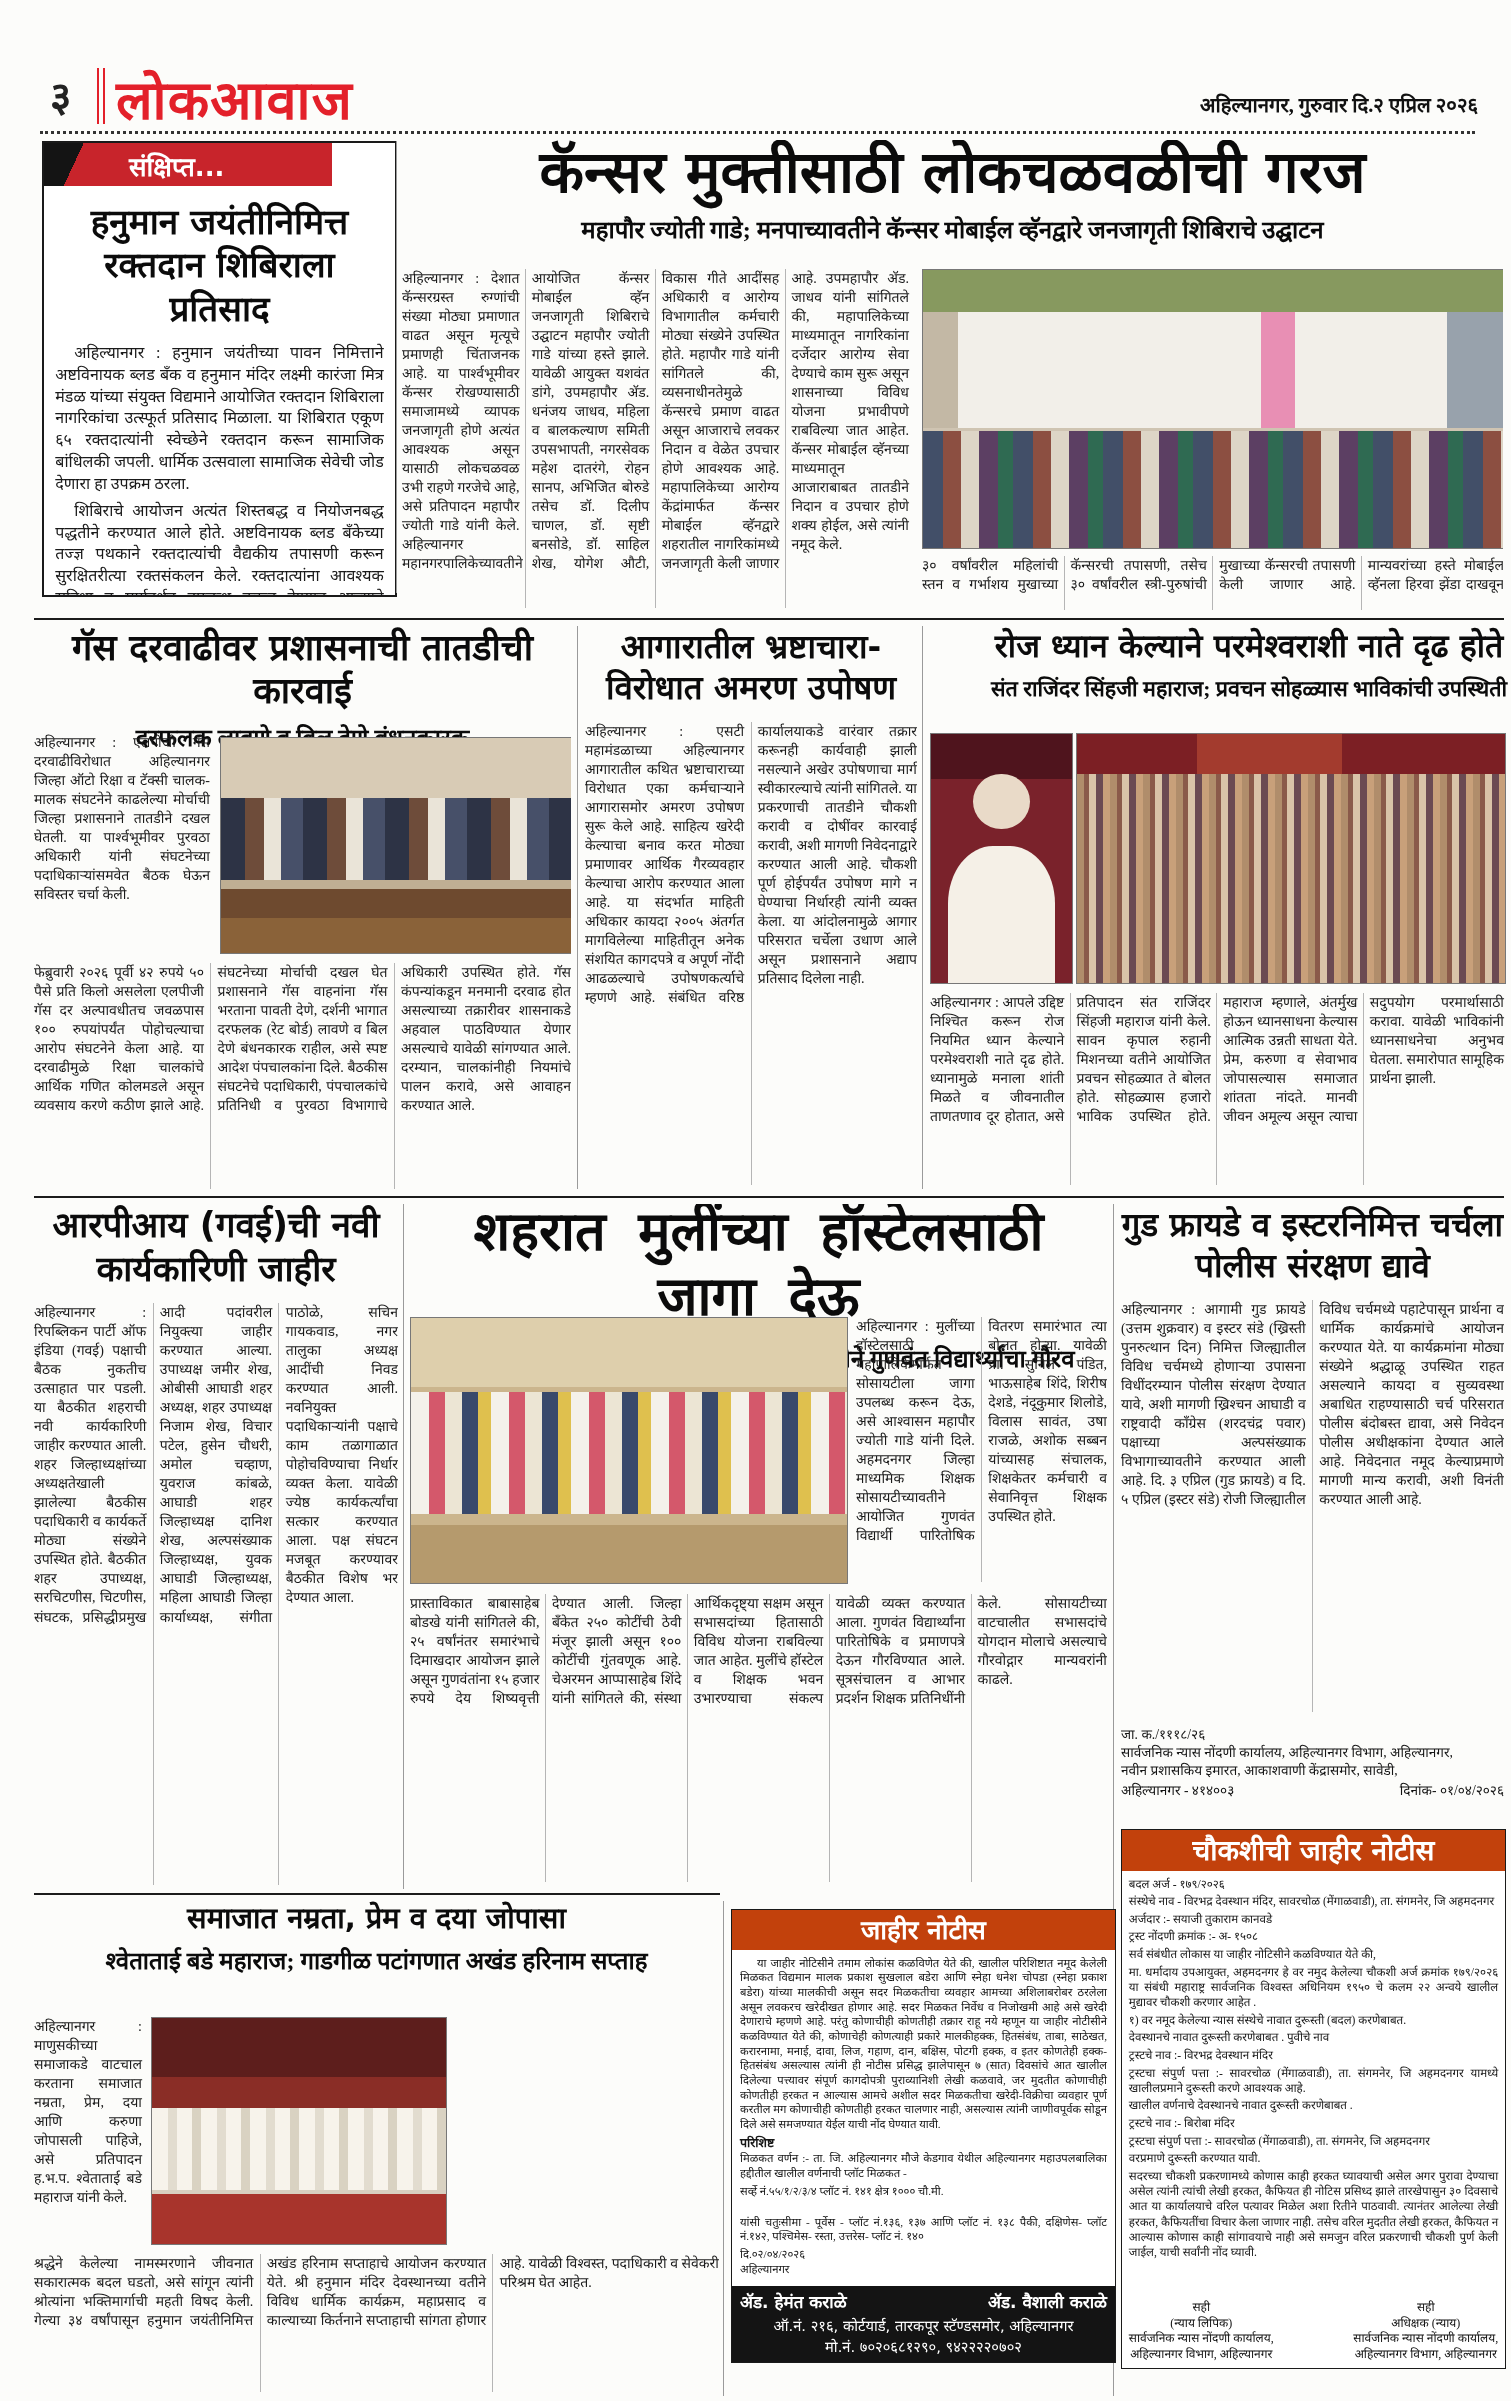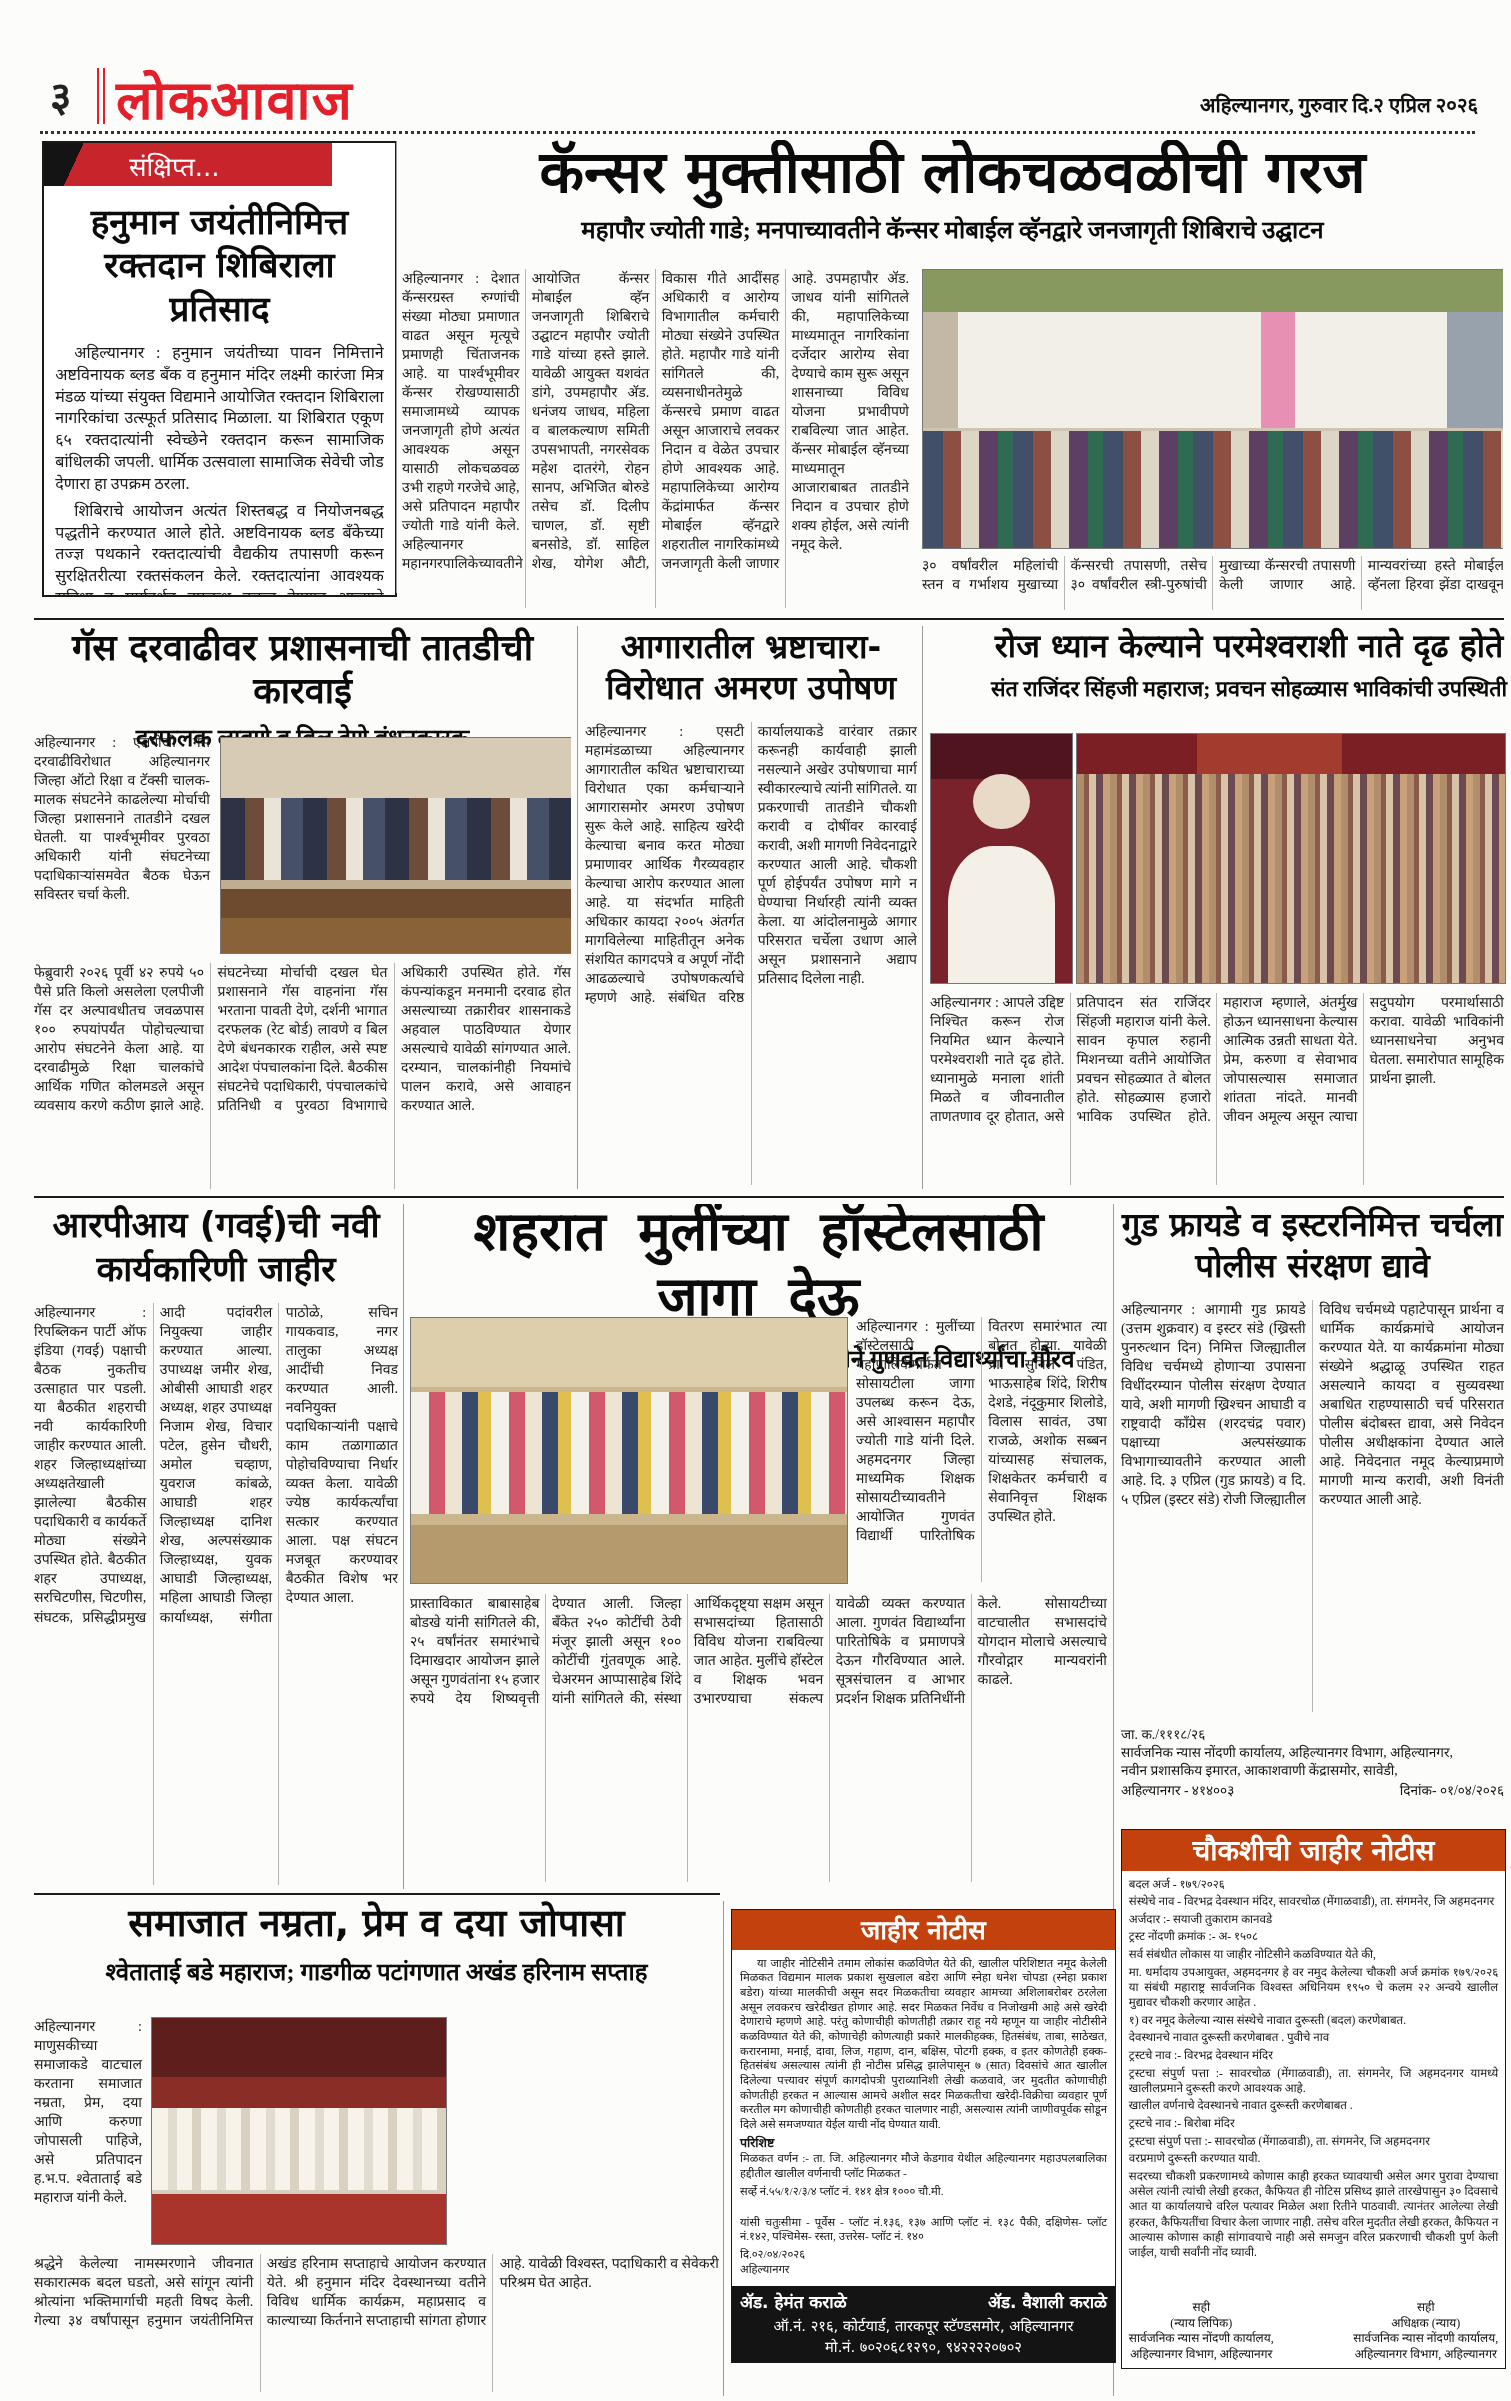--- a/index.html
+++ b/index.html
@@ -40,21 +40,21 @@
   .photo-crowd::before{top:0;height:16%;background:linear-gradient(90deg,#7c1f24 0 28%,#a33b2e 28% 62%,#7c1f24 62%);}
   .photo-felic{background:linear-gradient(180deg,#decfac 0 26%,#cbb58d 26%);}
   .photo-felic::before{top:28%;height:46%;background:repeating-linear-gradient(90deg,#f4f1ea 0 18px,#d4586b 18px 34px,#ece5d4 34px 51px,#39496b 51px 67px,#dfc04e 67px 80px);}
   .photo-felic::after{bottom:0;height:22%;background:#b59a6d;}
   .photo-kirtan{background:linear-gradient(180deg,#5d1e1c 0 26%,#8a2d26 26% 40%,#d8cfc0 40%);}
   .photo-kirtan::before{top:40%;height:36%;background:repeating-linear-gradient(90deg,#f7f3eb 0 16px,#e2dccf 16px 25px,#f7f3eb 25px 40px,#d9d2c2 40px 49px);}
   .photo-kirtan::after{bottom:0;height:22%;background:#a8342c;}
   .boxed{border:2.3px solid #1a1a1a;background:#fff;}
   .brief-banner{position:relative;height:43px;width:82%;
      background:linear-gradient(115deg,#141414 0 36px,#c8242b 36px);}
-  .brief-banner span{position:absolute;left:85px;top:4.5px;color:#fff;font-size:26px;font-weight:normal;
+  .brief-banner span{position:absolute;left:85px;top:4.5px;color:#fff;font-size:26px;font-weight:bold;
      font-family:"DejaVu Sans",sans-serif;}
   .notice-head{background:#c2410c;color:#fff;text-align:center;font-weight:bold;
      font-family:"DejaVu Sans",sans-serif;}
   .notice-txt{font-size:11.3px;line-height:1.3;text-align:justify;color:#161616;}
   .notice-txt p{margin:0 0 3.4px 0;text-indent:17px;}
   .nline{font-size:11.6px;line-height:1.32;color:#161616;margin:0 0 2.3px 0;text-align:justify;}
   .black-band{background:#141414;color:#fff;text-align:center;
      font-family:"DejaVu Sans",sans-serif;}
   .sig-row{display:flex;justify-content:space-between;font-size:12px;line-height:1.3;text-align:center;}
   .center{text-align:left;}
@@ -184,21 +184,21 @@
         <div>अधिक्षक (न्याय)</div>
         <div>सार्वजनिक न्यास नोंदणी कार्यालय,</div>
         <div>अहिल्यानगर विभाग, अहिल्यानगर</div>
       </div>
     </div>
   </div>
 
   <div class="abs rule-h" style="left:34px;top:1893px;width:686px;"></div>
 
   <div class="story" style="left:34px;top:1901px;width:685px;height:495px;">
-    <h2 class="headline-lg" style="font-size:38px;">समाजात नम्रता, प्रेम व दया जोपासा</h2>
+    <h2 class="headline-lg" style="font-size:29px;">समाजात नम्रता, प्रेम व दया जोपासा</h2>
     <h3 class="subhead">श्वेताताई बडे महाराज; गाडगीळ पटांगणात अखंड हरिनाम सप्ताह</h3>
     <div style="position:absolute;left:0;top:116px;width:108px;height:226px;" class="txt">अहिल्यानगर : माणुसकीच्या समाजाकडे वाटचाल करताना समाजात नम्रता, प्रेम, दया आणि करुणा जोपासली पाहिजे, असे प्रतिपादन ह.भ.प. श्वेताताई बडे महाराज यांनी केले.</div>
     <div class="photo photo-kirtan" style="position:absolute;left:117px;top:116px;width:294px;height:226px;"></div>
     <div style="position:absolute;left:0;top:353px;width:685px;height:138px;" class="txt cols-3">श्रद्धेने केलेल्या नामस्मरणाने जीवनात सकारात्मक बदल घडतो, असे सांगून त्यांनी श्रोत्यांना भक्तिमार्गाची महती विषद केली. गेल्या ३४ वर्षांपासून हनुमान जयंतीनिमित्त अखंड हरिनाम सप्ताहाचे आयोजन करण्यात येते. श्री हनुमान मंदिर देवस्थानच्या वतीने विविध धार्मिक कार्यक्रम, महाप्रसाद व काल्याच्या किर्तनाने सप्ताहाची सांगता होणार आहे. यावेळी विश्वस्त, पदाधिकारी व सेवेकरी परिश्रम घेत आहेत.</div>
   </div>
 
   <div class="abs rule-v" style="left:723px;top:1901px;height:495px;"></div>
 
   <div class="story boxed" style="left:731px;top:1909px;width:383px;height:452px;border-width:1.7px;">
     <div class="notice-head" style="height:40px;font-size:26px;line-height:40px;">जाहीर नोटीस</div>

